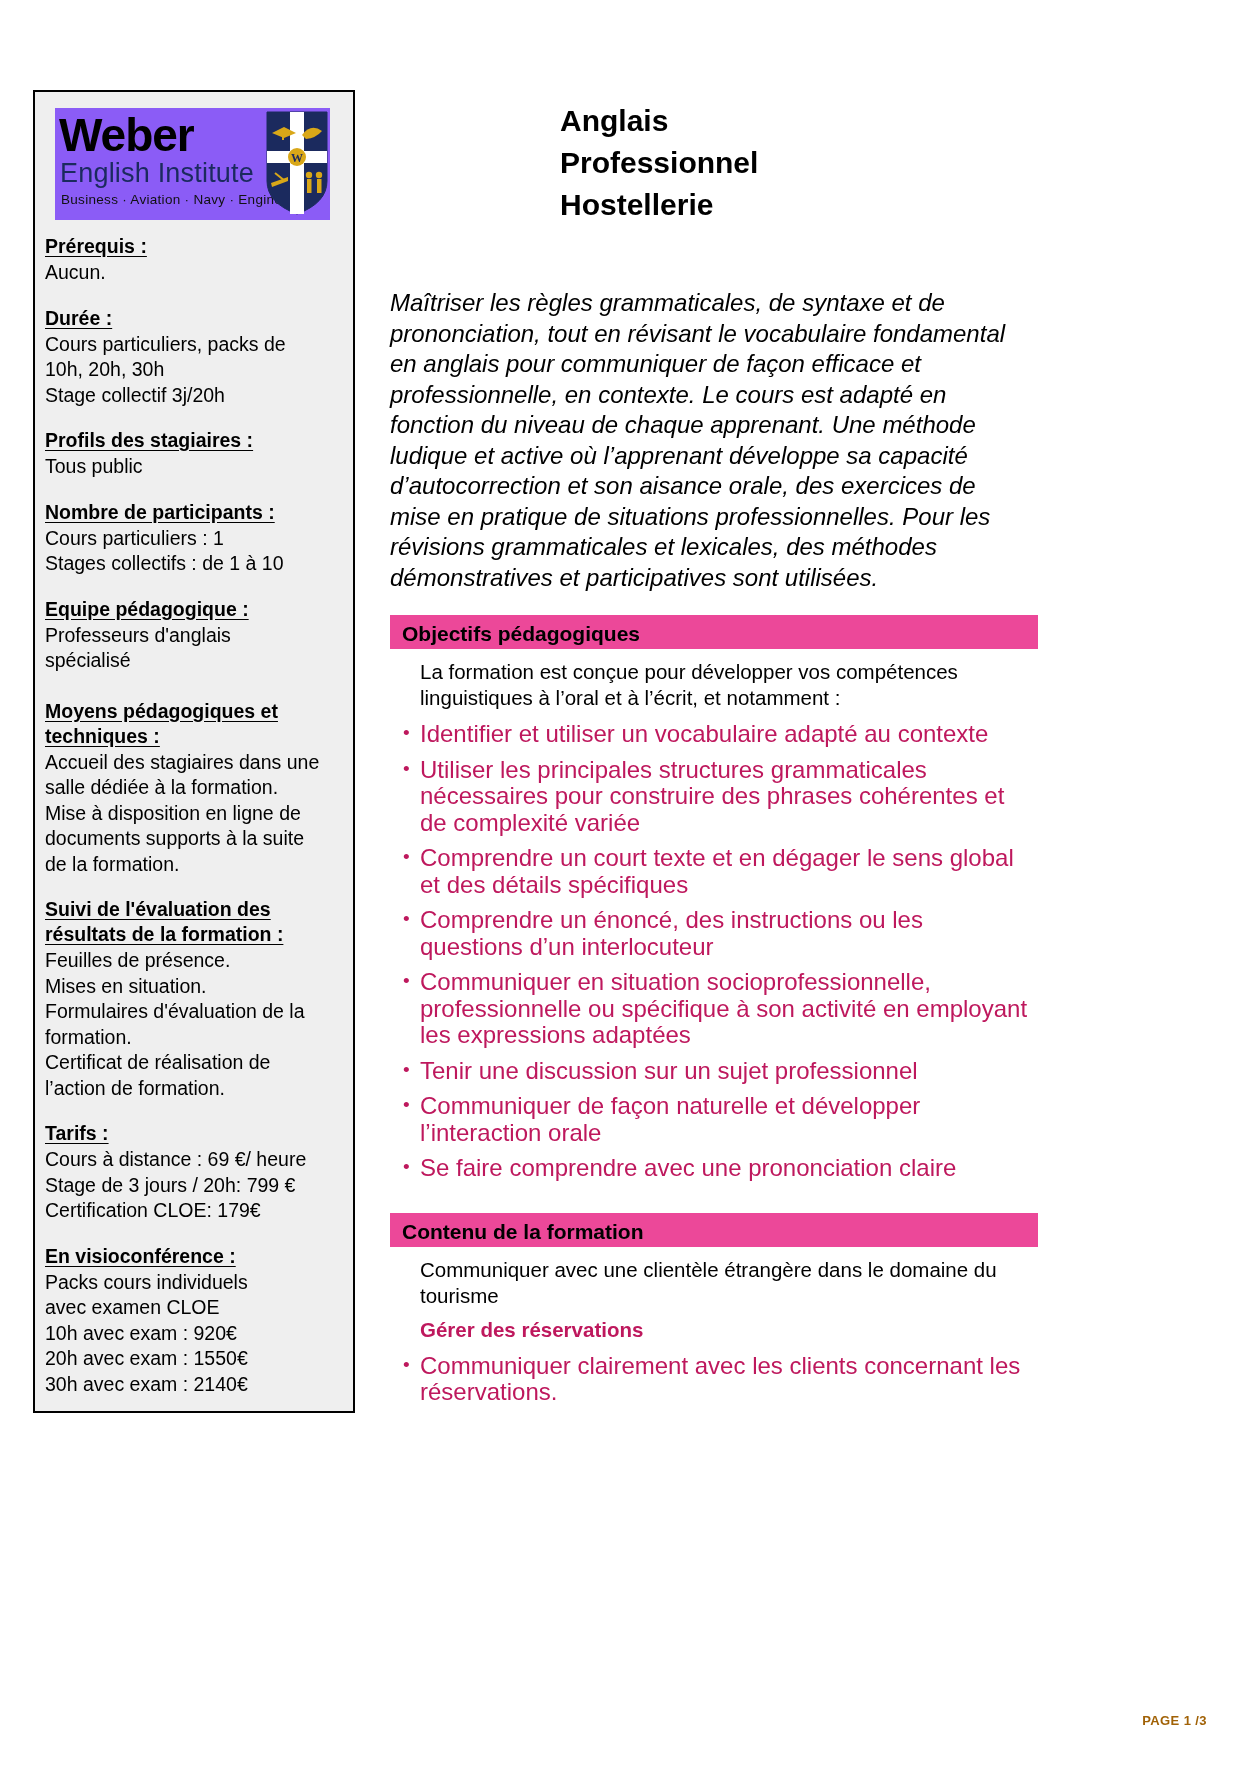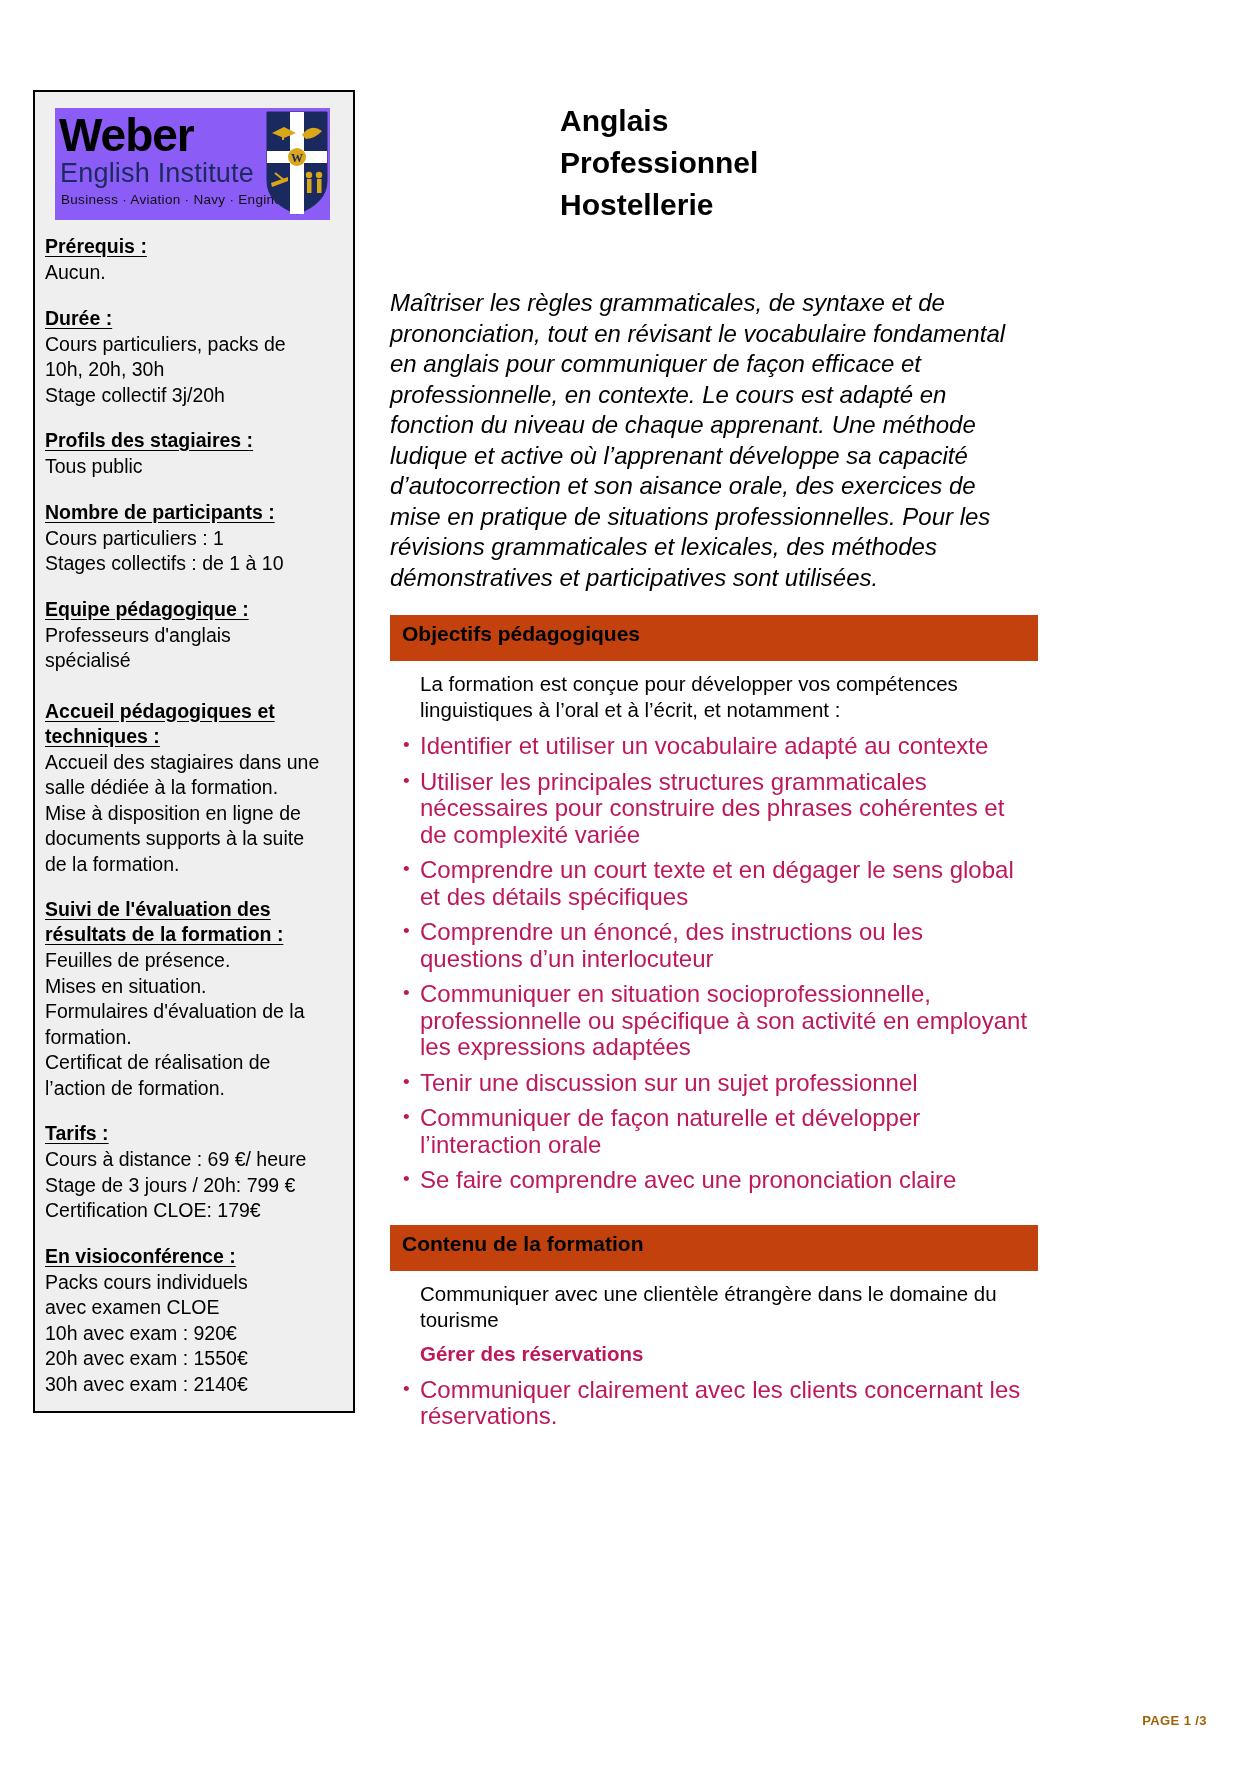--- a/index.html
+++ b/index.html
@@ -115,25 +115,25 @@
   .intro {
     font-style: italic;
     font-size: 24px;
     line-height: 30.5px;
     margin: 62px 0 0 0;
     color: #000;
     width: 620px;
   }
 
   .sect-head {
-    background: #c2410c;
+    background: #ec4899;
     font-size: 21px;
     font-weight: bold;
     line-height: 30px;
-    padding: 4px 0 12px 12px;
+    padding: 4px 0 0 12px;
     margin: 0;
     width: 648px;
     box-sizing: border-box;
     color: #000;
   }
   .sect-body { margin: 0 0 0 0; padding: 0; }
 
   .lead {
     font-size: 20.5px;
     line-height: 26px;
@@ -242,21 +242,21 @@
 
     <div>
       <div class="side-h">Equipe pédagogique :</div>
       <div class="side-p">Professeurs d'anglais</div>
       <div class="side-p">spécialisé</div>
     </div>
     <div class="side-gap"></div>
     <div class="side-gap-sm"></div>
 
     <div>
-      <div class="side-h">Accueil pédagogiques et techniques :</div>
+      <div class="side-h">Moyens pédagogiques et techniques :</div>
       <div class="side-p">Accueil des stagiaires dans une</div>
       <div class="side-p">salle dédiée à la formation.</div>
       <div class="side-p">Mise à disposition en ligne de</div>
       <div class="side-p">documents supports à la suite</div>
       <div class="side-p">de la formation.</div>
     </div>
     <div class="side-gap"></div>
 
     <div>
       <div class="side-h">Suivi de l'évaluation des résultats de la formation :</div>

